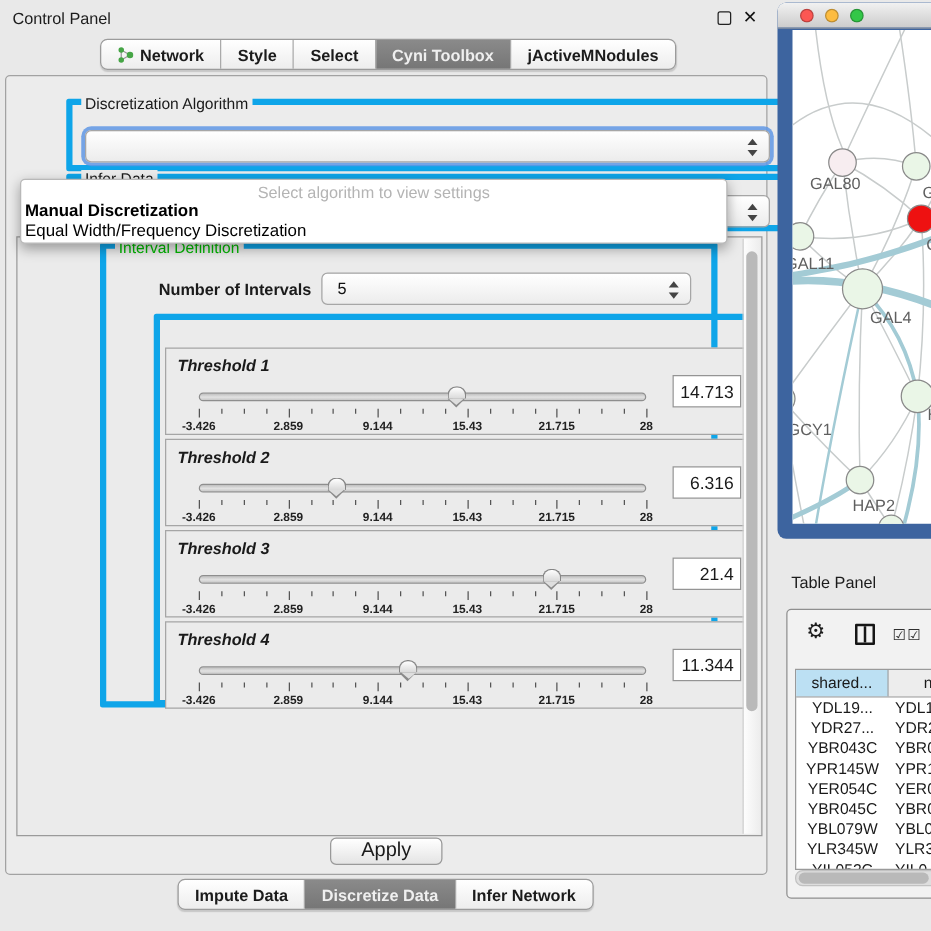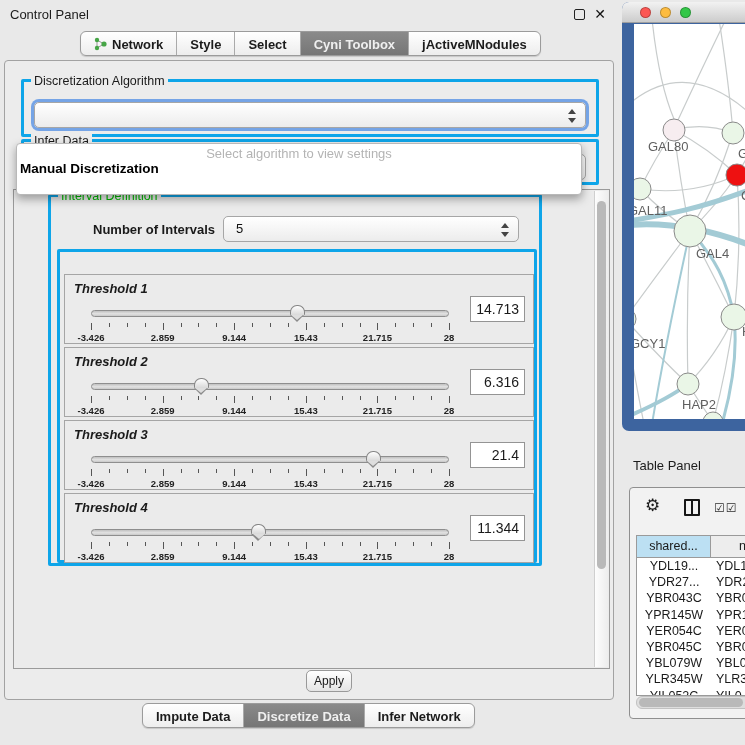--- a/index.html
+++ b/index.html
@@ -20,21 +20,21 @@
   .seg { display:flex; align-items:center; gap:5px; padding:12px 13px; font-size:13px; font-weight:bold;
          color:#1b1b1b; border-right:1px solid #aaa; cursor:default; white-space:nowrap; }
   .seg:last-child { border-right:none; }
   .seg.sel { background:linear-gradient(#8a8a8a,#757575); color:#efefef; }
   #top-tabbar { left:80px; top:31px; }
   #bottom-tabbar { left:142px; top:703px; }
 
   #cp-content { left:4px; top:60px; width:610px; height:640px; background:#ececec;
                 border:1px solid #a2a2a2; border-radius:4px; }
 
-  .group { position:absolute; border:3px solid #0ea5e9; border-radius:2px; }
+  .group { position:absolute; border:5px solid #0ea5e9; border-radius:2px;margin-left:32px; }
   .gtitle { position:absolute; top:-8px; left:7px; padding:0 3px; font-size:12.5px;
             background:#ececec; color:#1a1a1a; line-height:14px; }
   .gtitle.green { color:#00b800; }
   .gtitle.blue  { color:#0000cc; }
 
   #algo-group  { left:16px; top:18px; width:578px; height:58px; }
   #table-group { left:16px; top:78px; width:578px; height:46px; }
 
   .combo { position:absolute; height:26px; border:1px solid #a6a6a6; border-radius:5px;
            background:linear-gradient(#ffffff,#ececec); font-size:13px; line-height:24px; }
@@ -86,23 +86,23 @@
   .tval { position:absolute; right:8px; top:21px; width:55px; height:26px; background:#fff;
           border:1px solid #949494; font-size:14px; line-height:24px; text-align:right; padding-right:5px; }
 
   #attr-group { left:34px; top:384px; width:494px; height:90px; }
   #attr-label { left:10px; top:10px; font-size:13px; font-weight:bold; }
   #attr-list { left:10px; right:10px; top:28px; height:54px; background:#fff; border:1px solid #b5b5b5; overflow:hidden; }
   #attr-list ul { list-style:none; padding:2px 0 0 12px; font-size:12.5px; line-height:18px; color:#111; }
   #attr-scroll { right:0; top:0; bottom:0; width:13px; background:#fafafa; border-left:1px solid #e0e0e0; }
   #attr-thumb { left:2px; top:2px; width:8px; height:42px; background:#b5b5b5; border-radius:4px; }
 
-  #apply-btn { left:50%; transform:translateX(-50%); top:609px; width:46px; height:22px;
+  #apply-btn { left:50%; transform:translateX(-50%); top:609px; width:90px; height:22px;
                border:1px solid #999; border-radius:5px; background:linear-gradient(#ffffff,#e4e4e4);
-               font-size:12px; text-align:center; line-height:20px;margin-left:20px; }
+               font-size:16px; text-align:center; line-height:20px; }
 
   
   #net-window { left:622px; top:2px; width:130px; height:429px; background:#3d649f; border-radius:7px; }
   #mac-titlebar { left:0; top:0; right:0; height:21px; border-radius:7px 7px 0 0;
                   background:linear-gradient(#f2f2f2,#cccccc); border-bottom:1px solid #9f9f9f; }
   .light { position:absolute; top:5px; width:11px; height:11px; border-radius:50%; }
   #net-canvas { left:12px; top:22px; right:0; bottom:12px; background:#fff; overflow:hidden; }
 
   
   #tp-title { left:633px; top:458px; font-size:13px; color:#1c1c1c; }
@@ -173,20 +173,21 @@
     <div class="combo" id="tabledata-combo">
       <span class="cval">galFiltered.sif default node</span>
       <span class="spin"></span>
     </div>
   </div>
 
   <div class="abs" id="algo-popup">
     <div id="popup-prompt">Select algorithm to view settings</div>
     <div id="popup-opts">
         <div class="popup-opt sel">Manual Discretization</div>
+        <div class="popup-opt">Equal Width/Frequency Discretization</div>
       </div>
   </div>
 
   <div class="abs" id="viewport">
 
     <div class="group" id="interval-group">
       <span class="gtitle green">Interval Definition</span>
       <div class="abs" id="noi-label">Number of Intervals</div>
       <div class="combo" id="noi-combo">
         <span class="cval">5</span>

